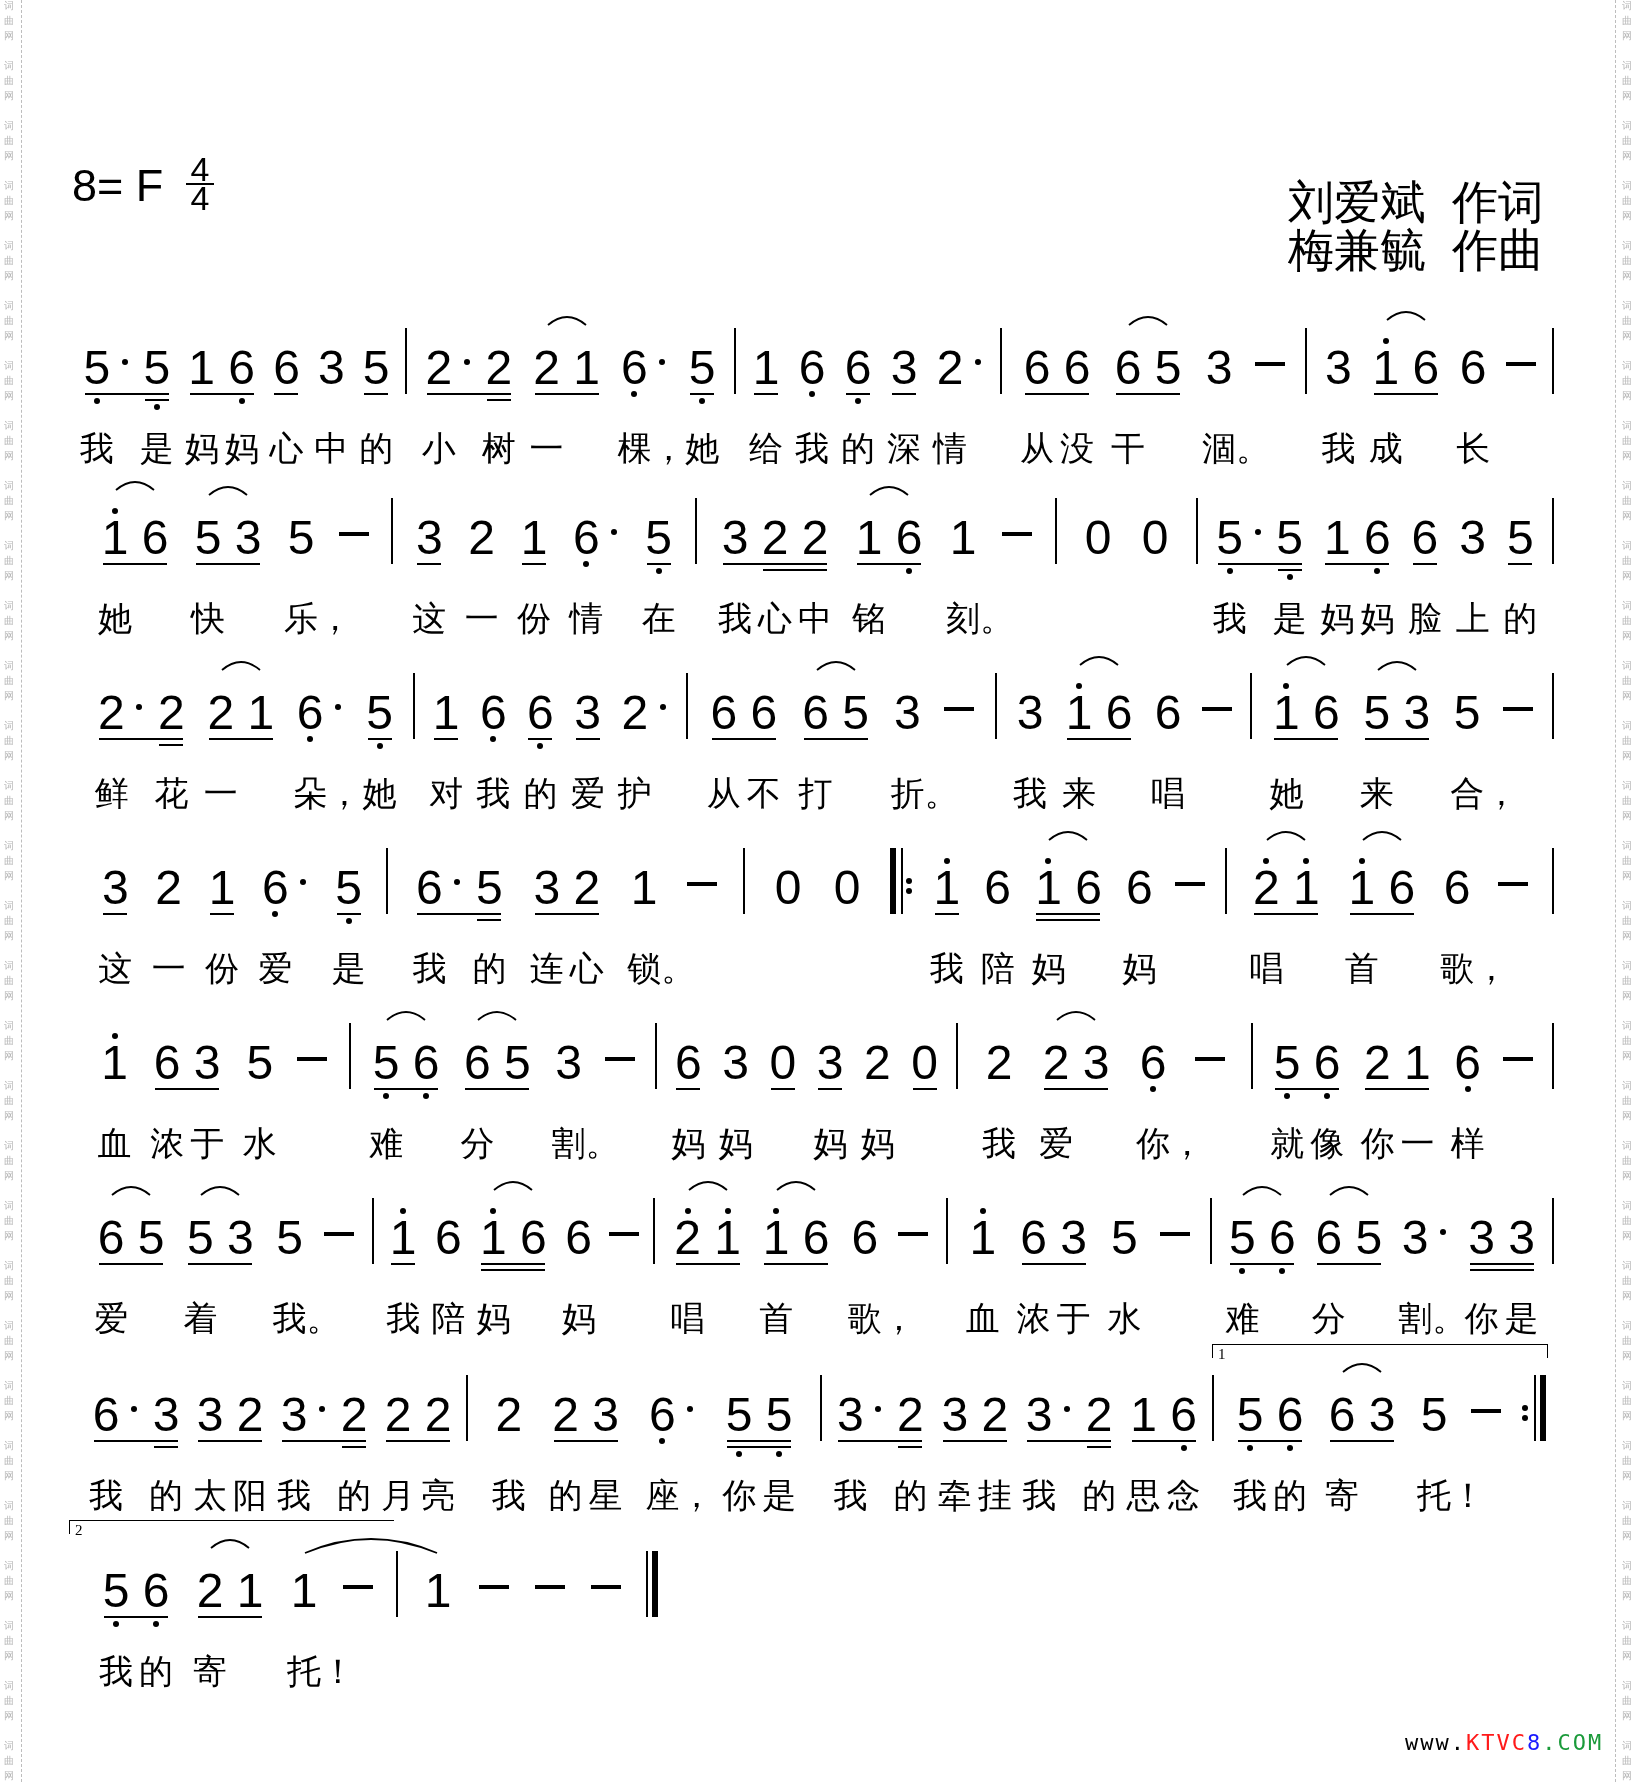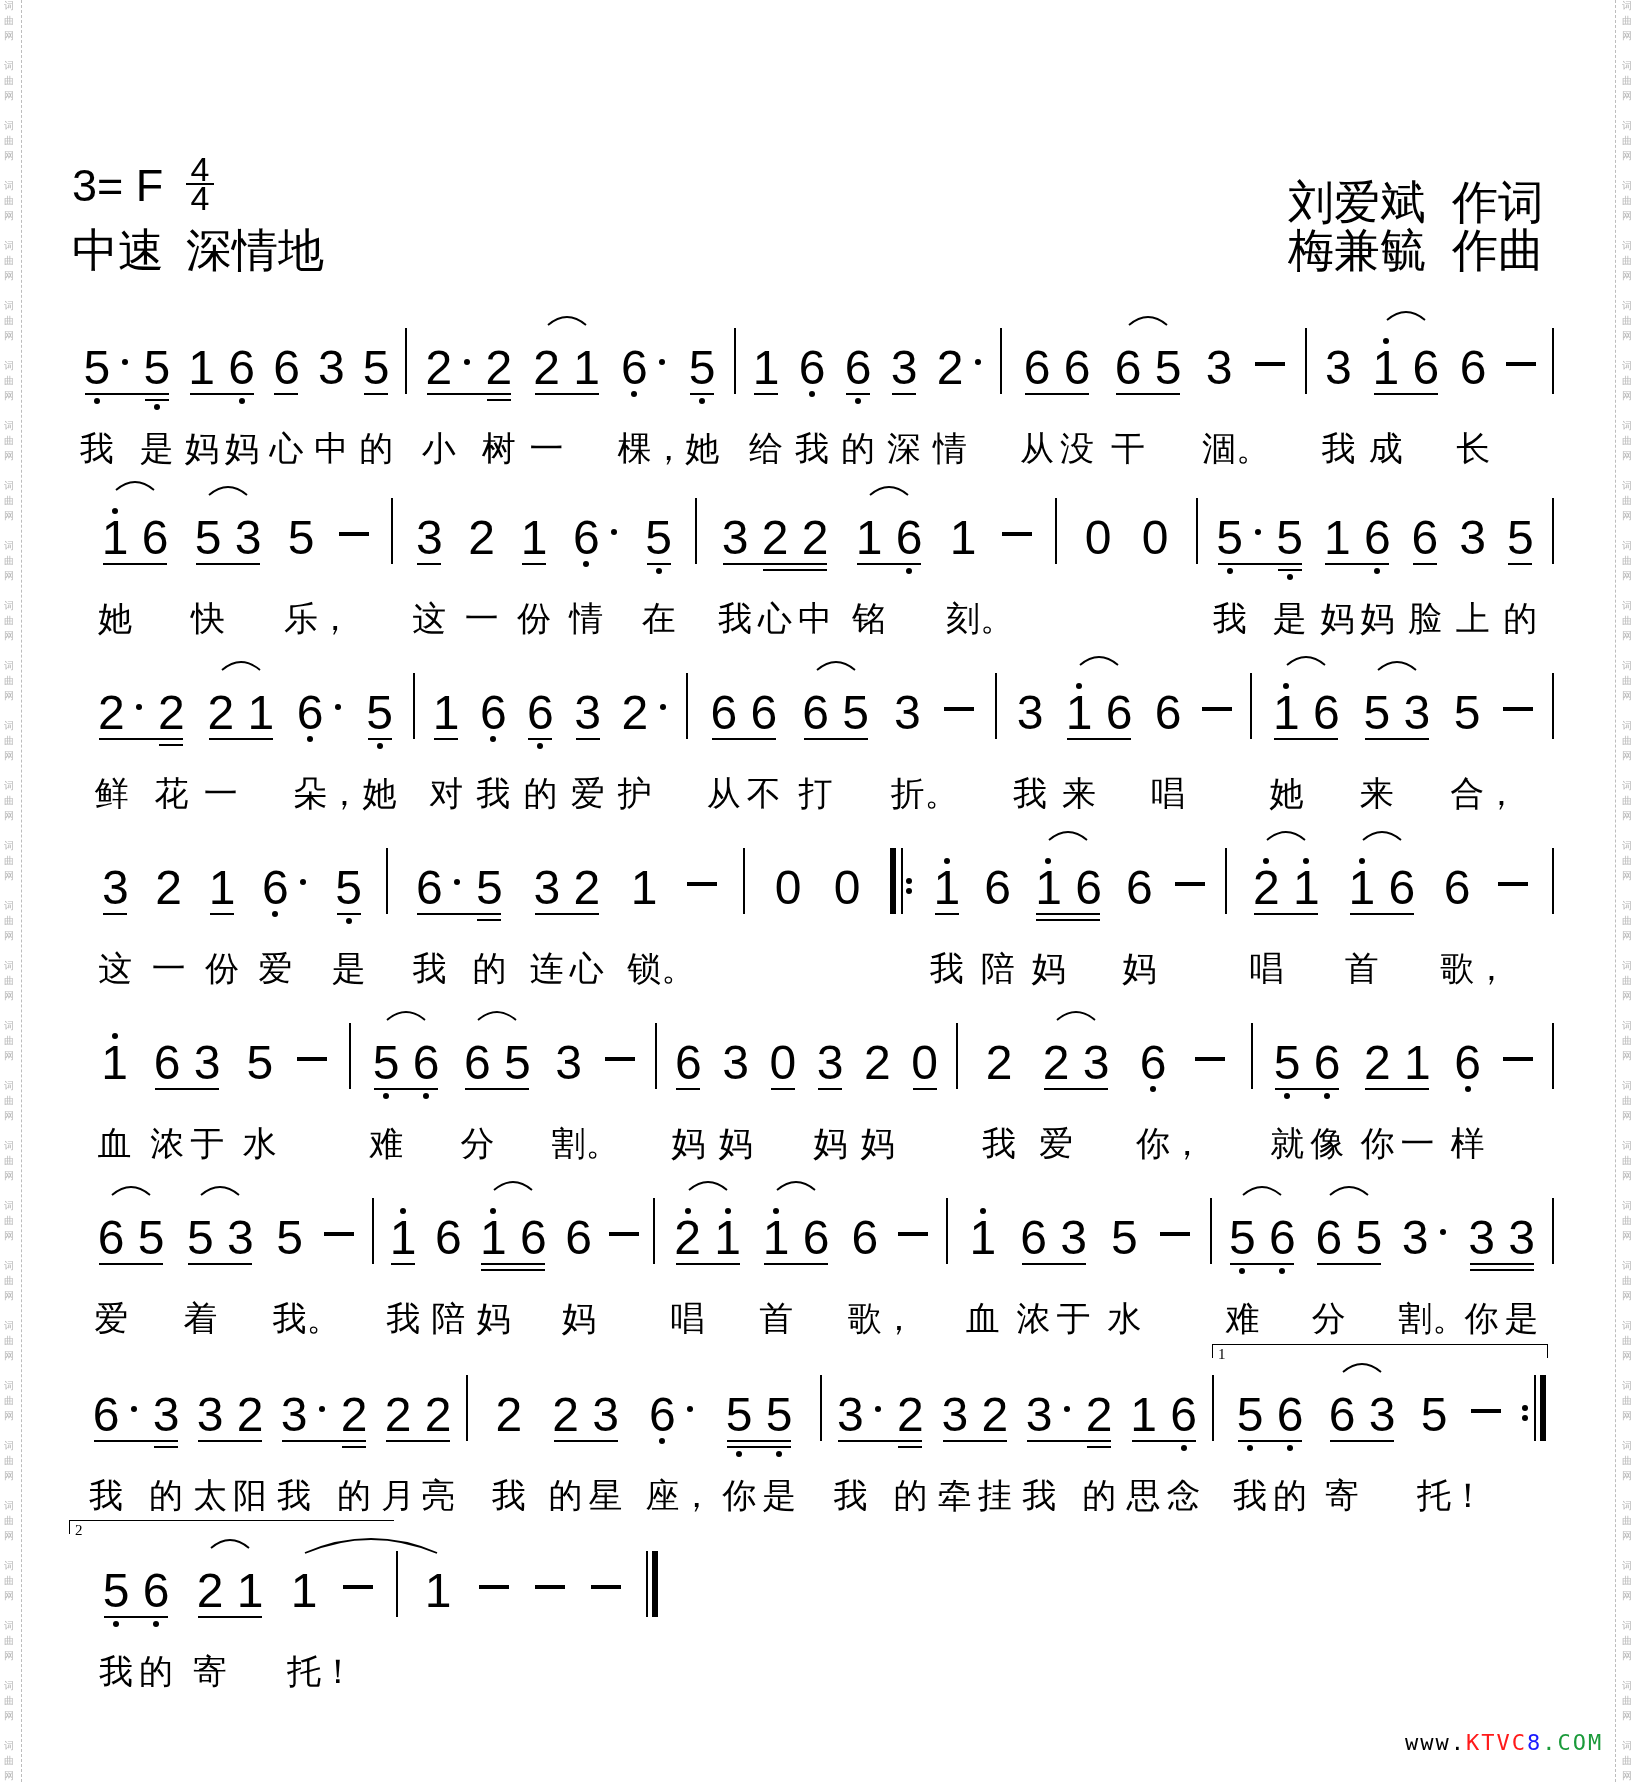--- a/index.html
+++ b/index.html
@@ -62,28 +62,25 @@
   
   #site-mark { position: absolute; left: 1405px; top: 1731px; font-family: "DejaVu Sans Mono", monospace;
                font-size: 22px; line-height: 24px; letter-spacing: 2px; white-space: nowrap; }
 </style>
 </head>
 <body>
 
 <div id="page">
 
 
-  <div id="key">3= F</div>
+  <div id="key">8= F</div>
   <div class="ts-num">4</div>
   <div class="ts-line"></div>
   <div class="ts-den">4</div>
 
-  <div id="tempo">
-    <span>中速</span><span>深情地</span>
-  </div>
 
   <div id="credit-composer" class="credit">
     <span>梅兼毓</span><span>作曲</span>
   </div>
   <div id="credit-lyricist" class="credit">
     <span>刘爱斌</span><span>作词</span>
   </div>
 
   <div id="score">
       <div class="line" style="top: 305px;">

